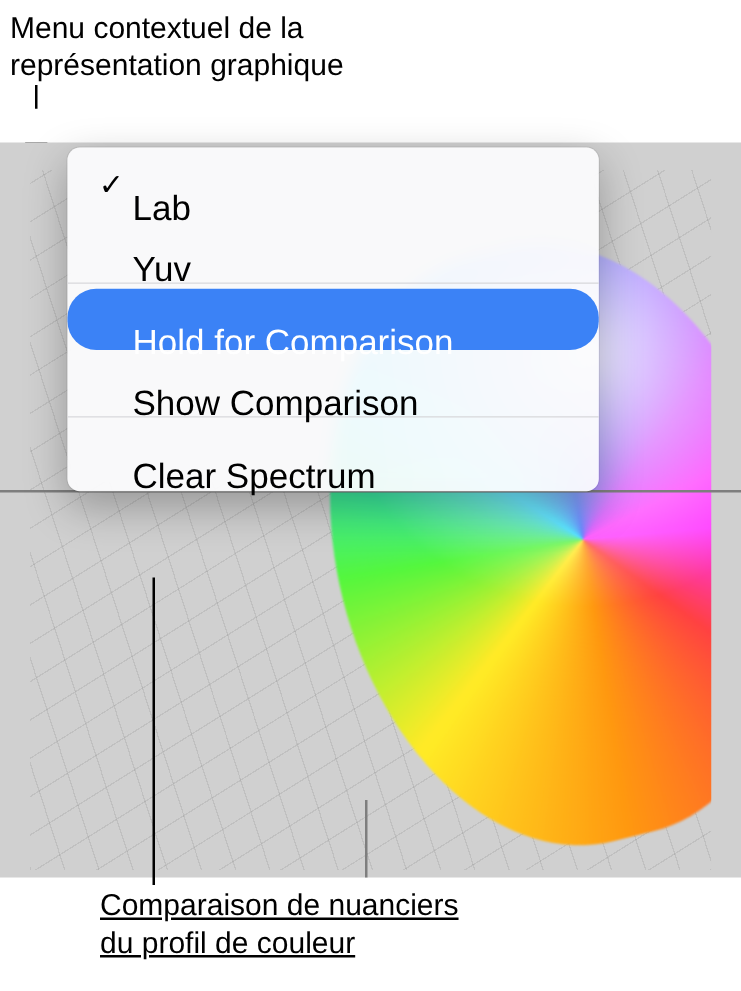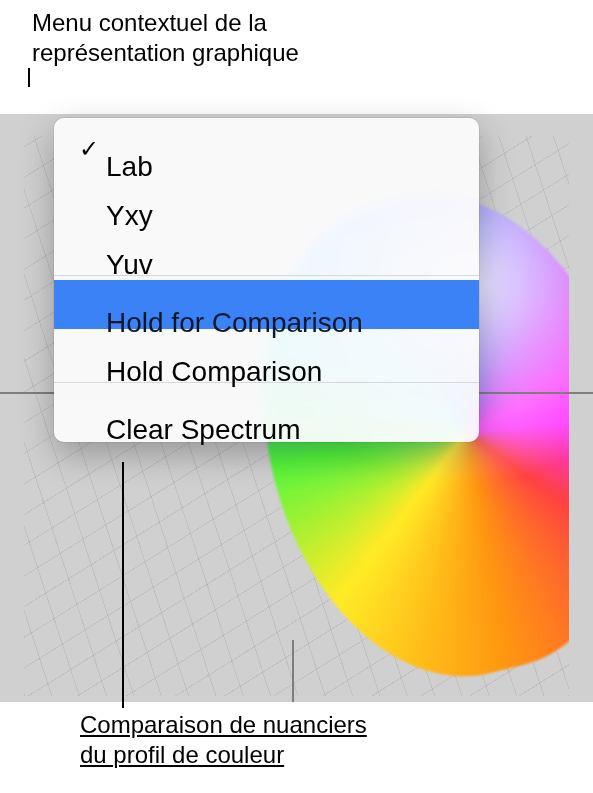--- a/index.html
+++ b/index.html
@@ -10,21 +10,21 @@
     body {
       width: 593px;
       height: 793px;
       font-family: -apple-system, "Helvetica Neue", Helvetica, Arial, sans-serif;
       background: #fff;
       position: relative;
       overflow: hidden;
     }
     .top-label {
       position: absolute;
-      left: 32px;
+      left: 8px;
       top: 8px;
       font-size: 24px;
       color: #000;
       line-height: 1.25;
     }
     .arrow-down {
       position: absolute;
       left: 15px;
       top: 68px;
     }
@@ -115,21 +115,22 @@
       justify-content: center;
       font-size: 24px;
       color: #000;
     }
     .menu-item .label {
       flex: 1;
       margin-top: 36px;
     }
     .menu-item.selected {
       background: #3b82f6;
-      color: #0f172a;
+      color: #ffffff;
+      border-radius: 23px;
     }
     .menu-sep {
       height: 1px;
       background: #d8d8db;
       margin: 4px 0;
     }
     .bottom-label {
       position: absolute;
       left: 80px;
       top: 710px;
@@ -173,36 +174,32 @@
 <div class="axis-h"></div>
 <div class="axis-v"></div>
 
 <div class="menu">
   <div class="menu-item">
     <span class="check">✓</span>
     <span class="label">Lab</span>
   </div>
   <div class="menu-item">
     <span class="check"></span>
-    <span class="label">Yxy</span>
-  </div>
-  <div class="menu-item">
-    <span class="check"></span>
     <span class="label">Yuv</span>
   </div>
 
   <div class="menu-sep"></div>
 
   <div class="menu-item selected">
     <span class="check"></span>
     <span class="label">Hold for Comparison</span>
   </div>
   <div class="menu-item">
     <span class="check"></span>
-    <span class="label">Hold Comparison</span>
+    <span class="label">Show Comparison</span>
   </div>
 
   <div class="menu-sep"></div>
 
   <div class="menu-item">
     <span class="check"></span>
     <span class="label">Clear Spectrum</span>
   </div>
 </div>
 

